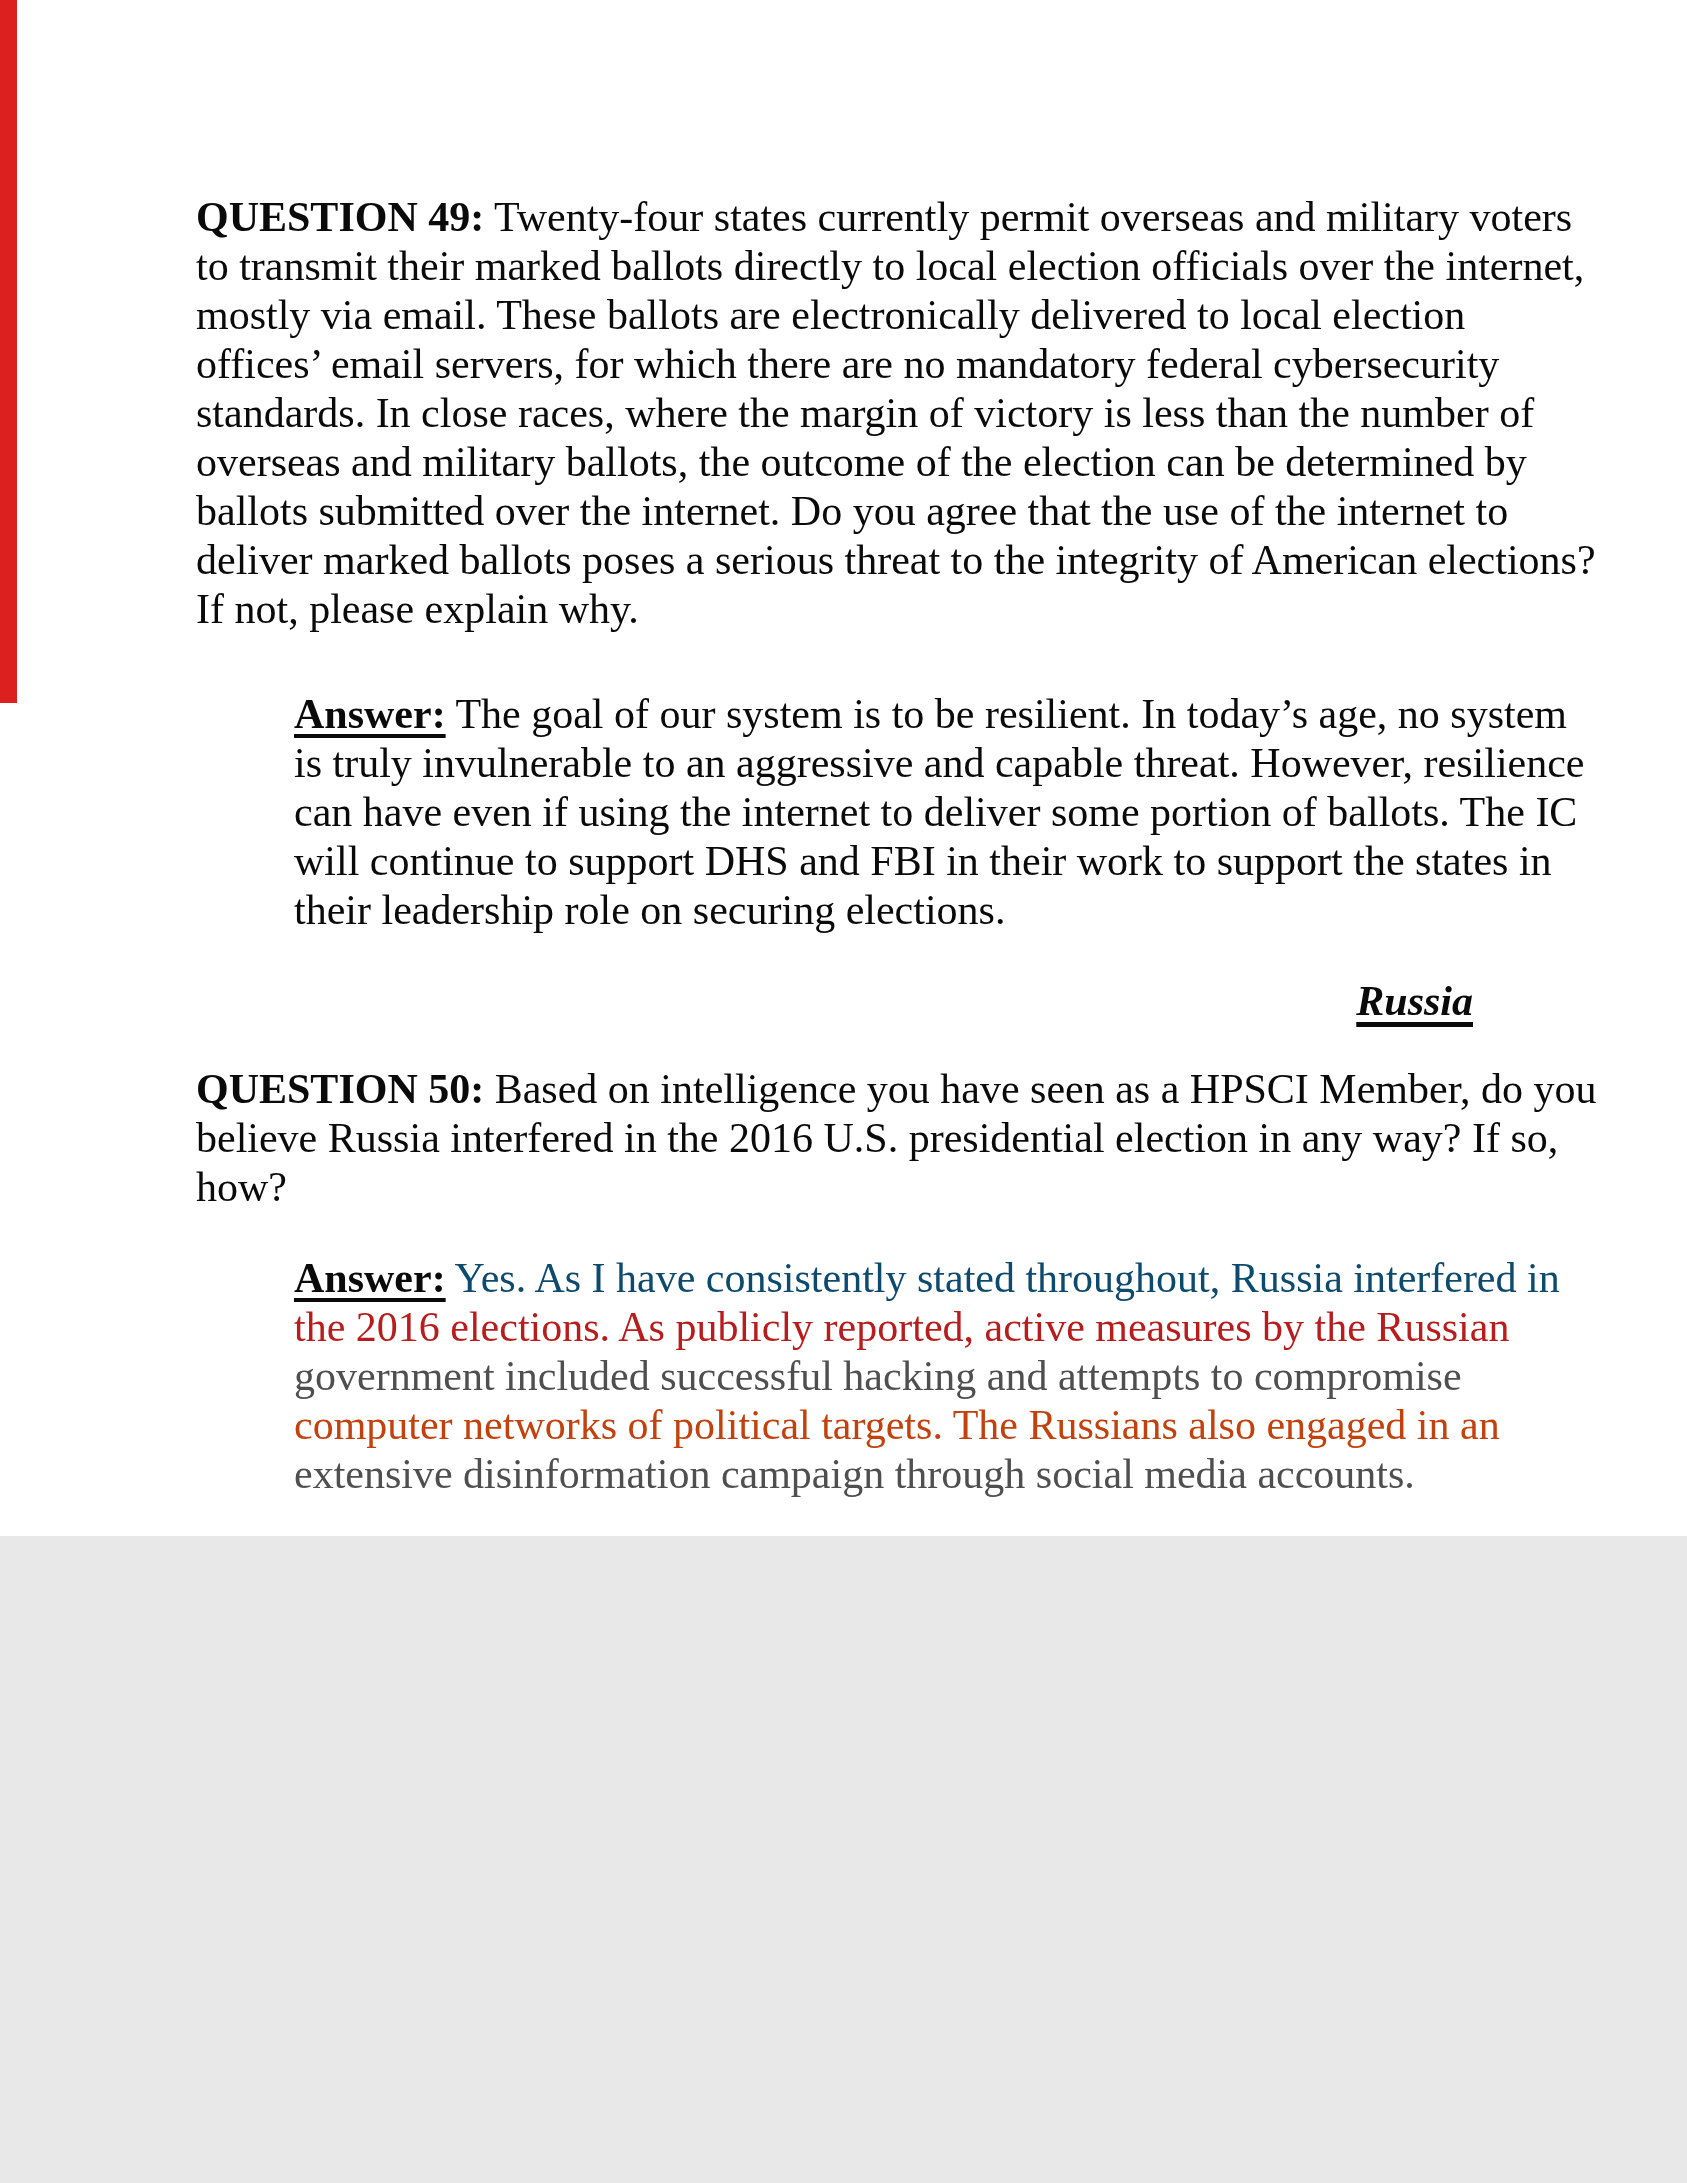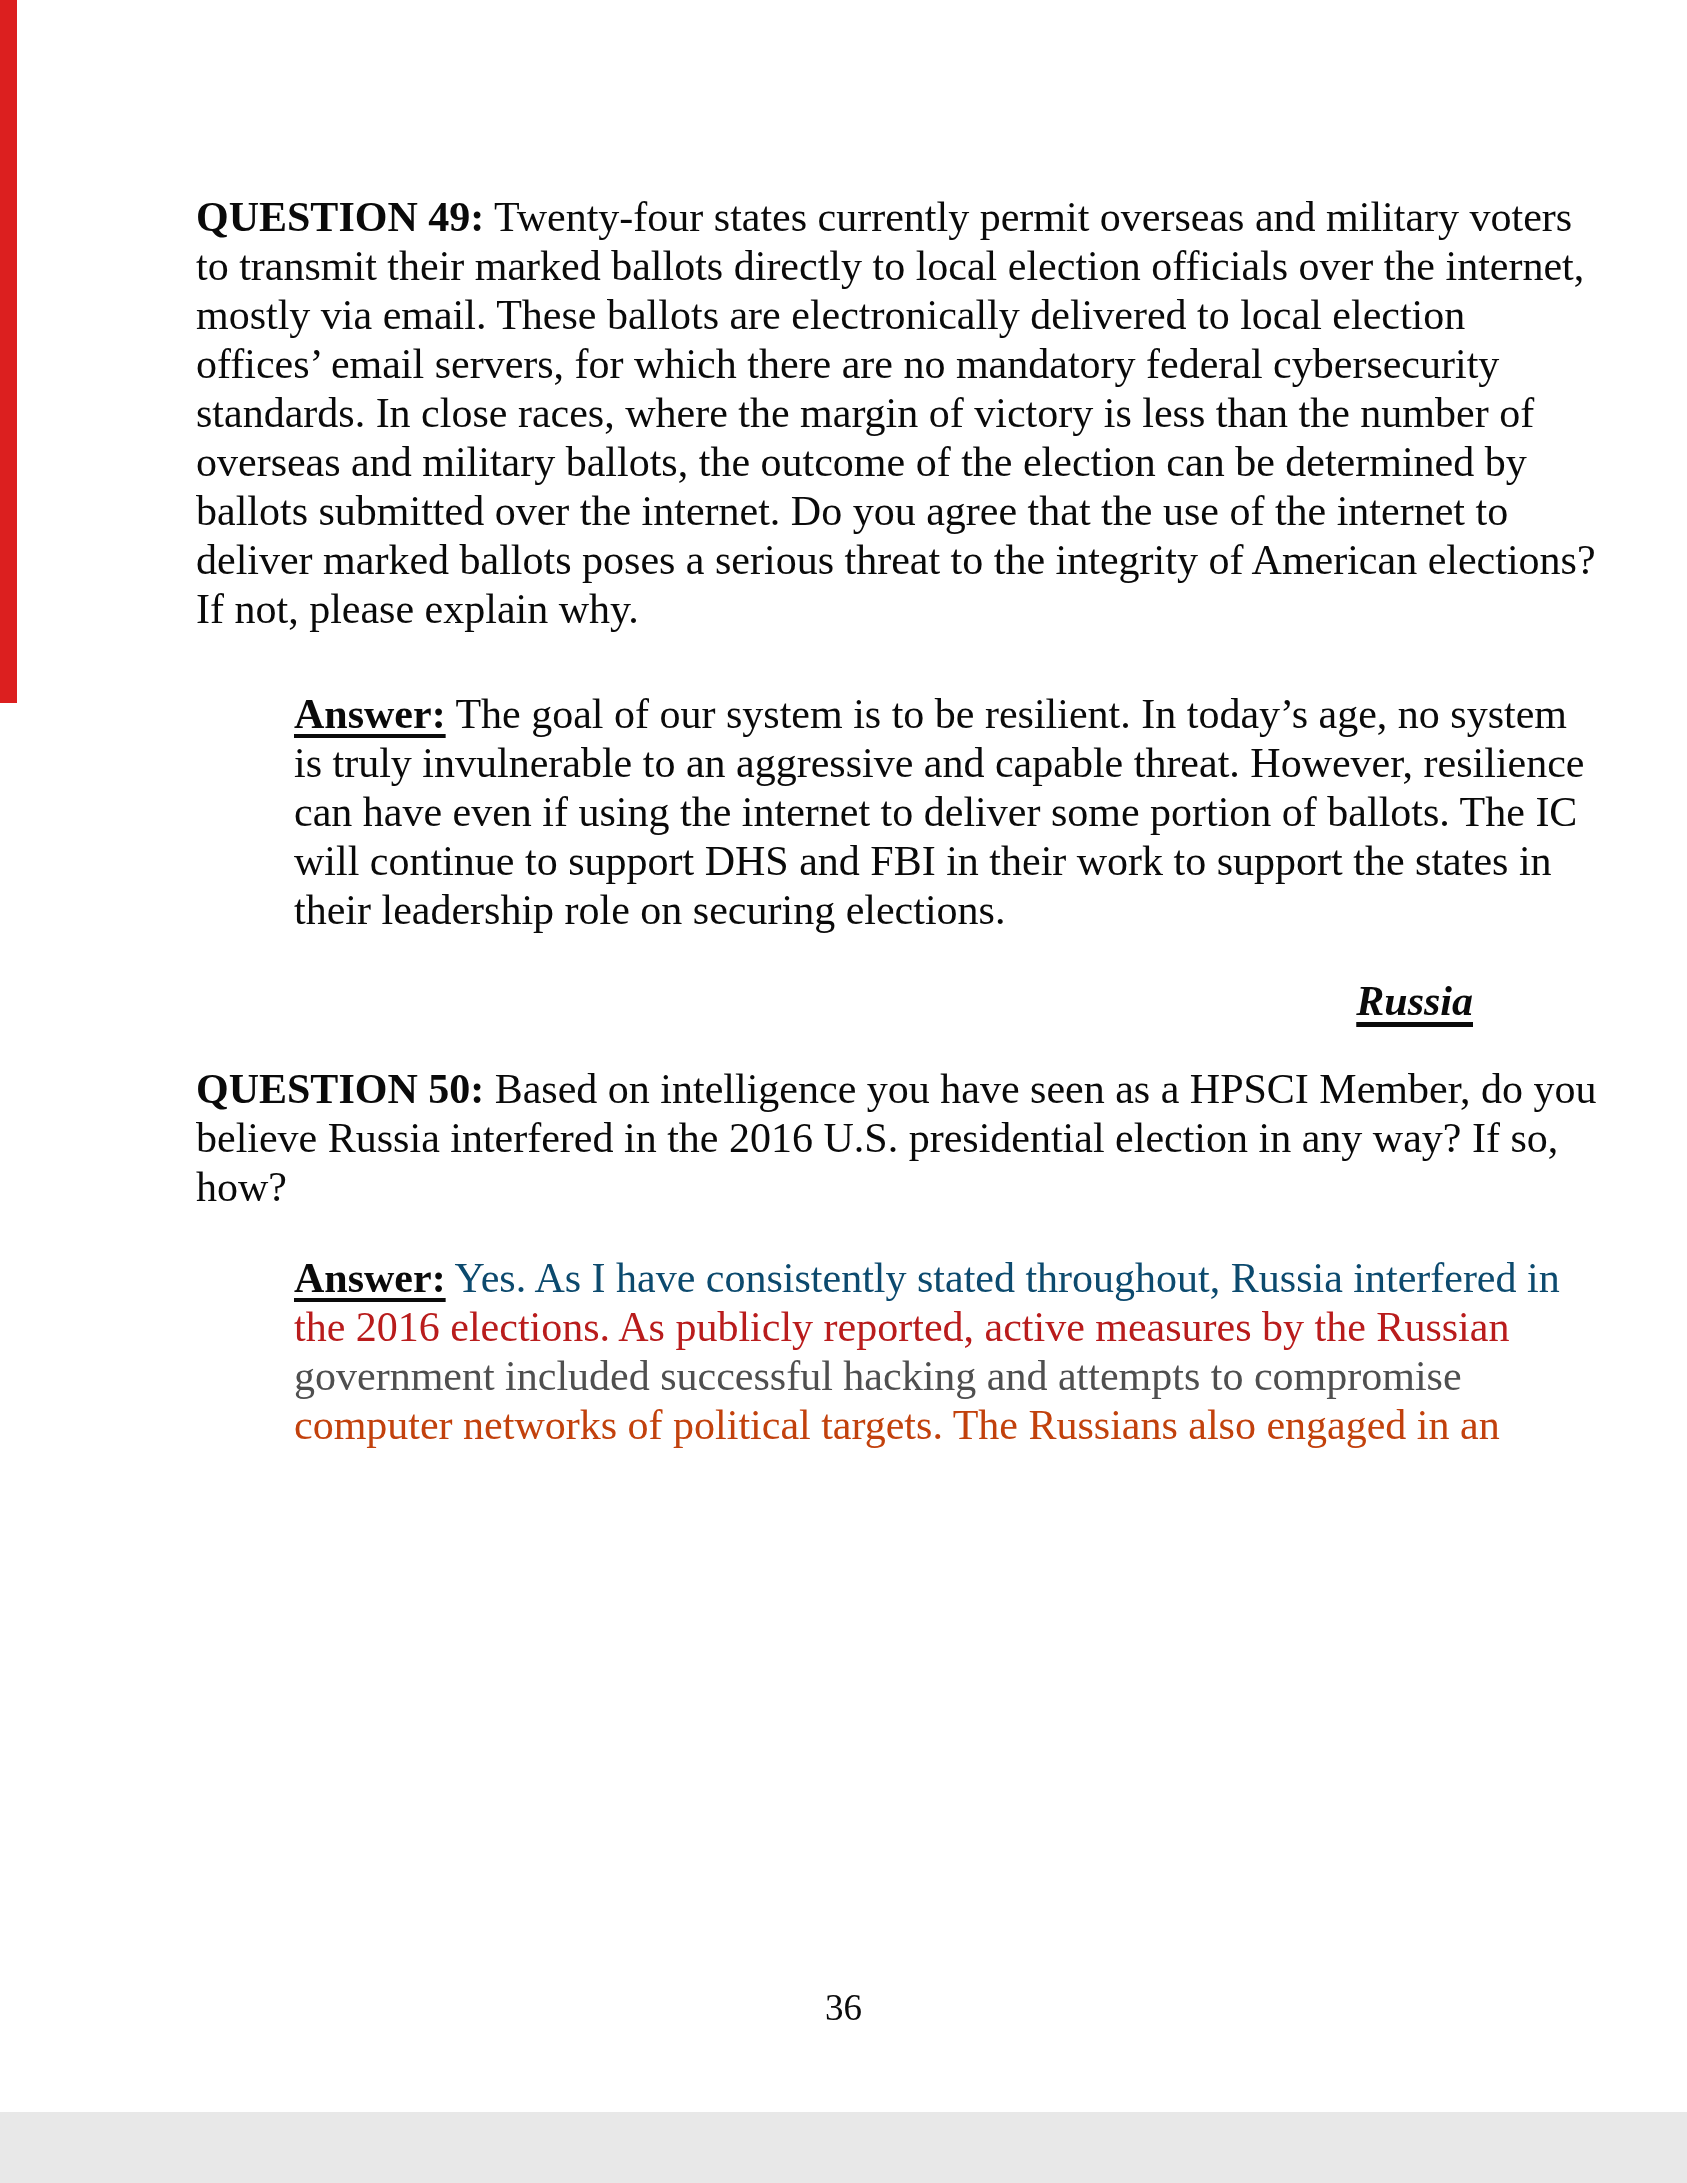--- a/index.html
+++ b/index.html
@@ -1,20 +1,20 @@
 <!DOCTYPE html>
 <html style="font-size:10.6px"><head>
 <meta charset="utf-8">
 <style>
   html, body { margin: 0; padding: 0; }
   body { background: #e8e8e8; }
   .page {
     position: relative;
     width: 1687px;
-    height: 2112px;
+    height: 1536px;
     background: #ffffff;
     overflow: hidden;
     font-family: "Liberation Serif", "DejaVu Serif", serif;
     color: #0a0a0a;
   }
   .red-bar {
     position: absolute;
     left: 0;
     top: 0;
     width: 17px;
@@ -96,20 +96,21 @@
       <div class="line"><span class="q-label">QUESTION 50:</span> <span>Based on intelligence you have seen as a HPSCI Member, do you</span></div>
       <div class="line">believe Russia interfered in the 2016 U.S. presidential election in any way? If so,</div>
       <div class="line">how?</div>
     </div>
 
     <div class="answer-block mt-a50">
       <div class="line"><span class="a-label">Answer:</span> <span style="color:#0c4a6e;">Yes. As I have consistently stated throughout, Russia interfered in</span></div>
       <div class="line" style="color:#b91c1c;">the 2016 elections. As publicly reported, active measures by the Russian</div>
       <div class="line" style="color:#4f4f4f;">government included successful hacking and attempts to compromise</div>
       <div class="line" style="color:#c2410c;">computer networks of political targets. The Russians also engaged in an</div>
+      <div class="line" style="color:#4f4f4f;">extensive disinformation campaign through social media accounts.</div>
     </div>
 
 
   </div>
 
   <div class="page-number">36</div>
 
 </div>
 
 

